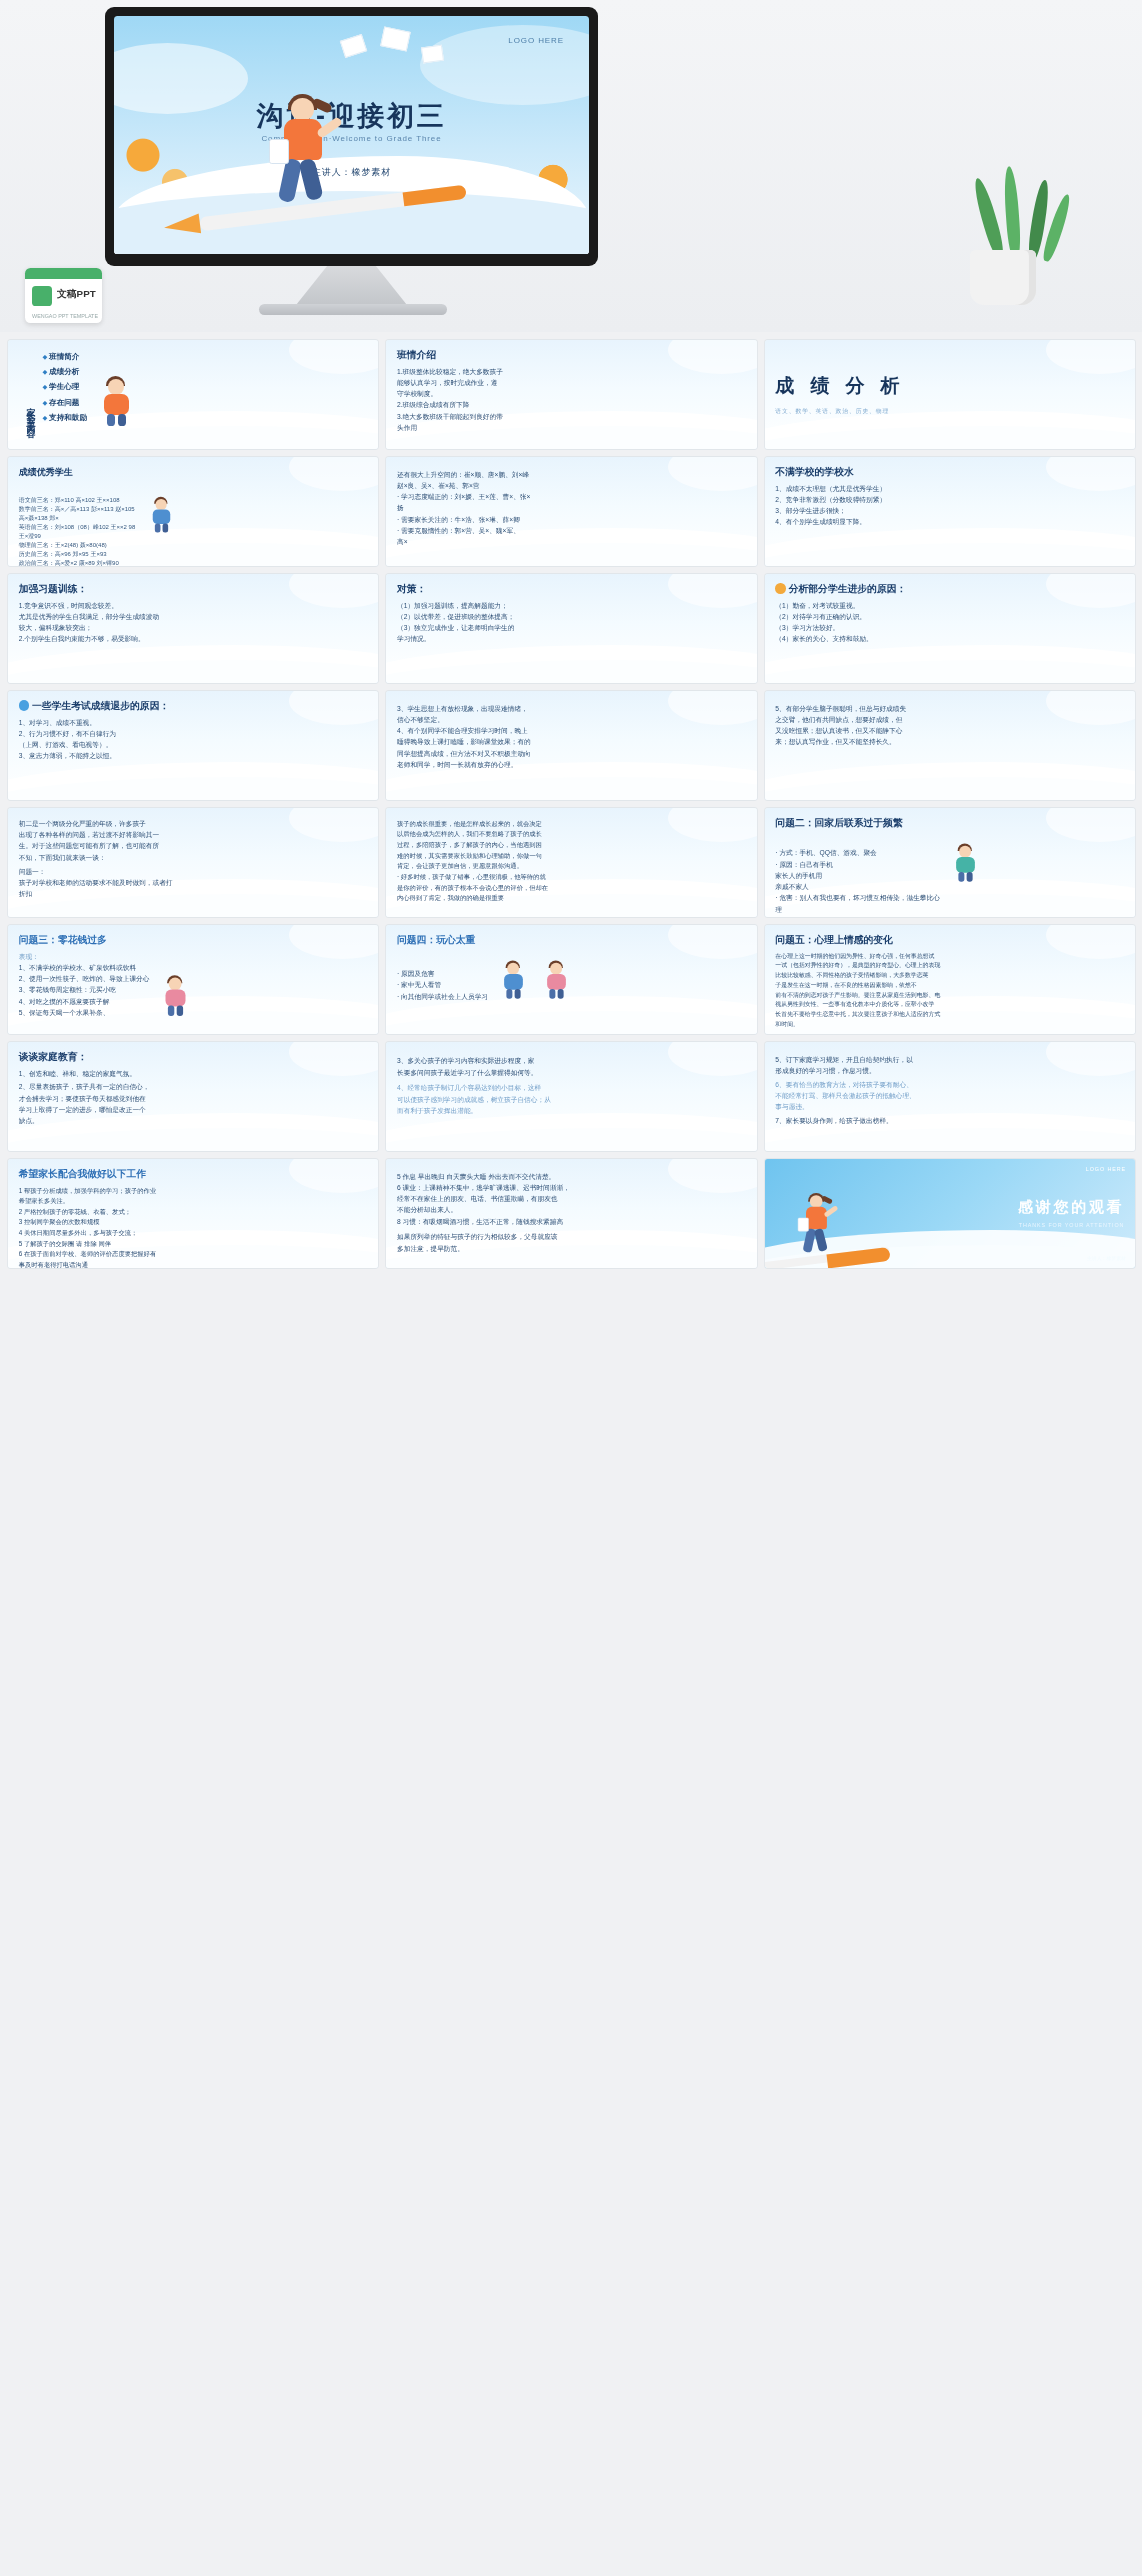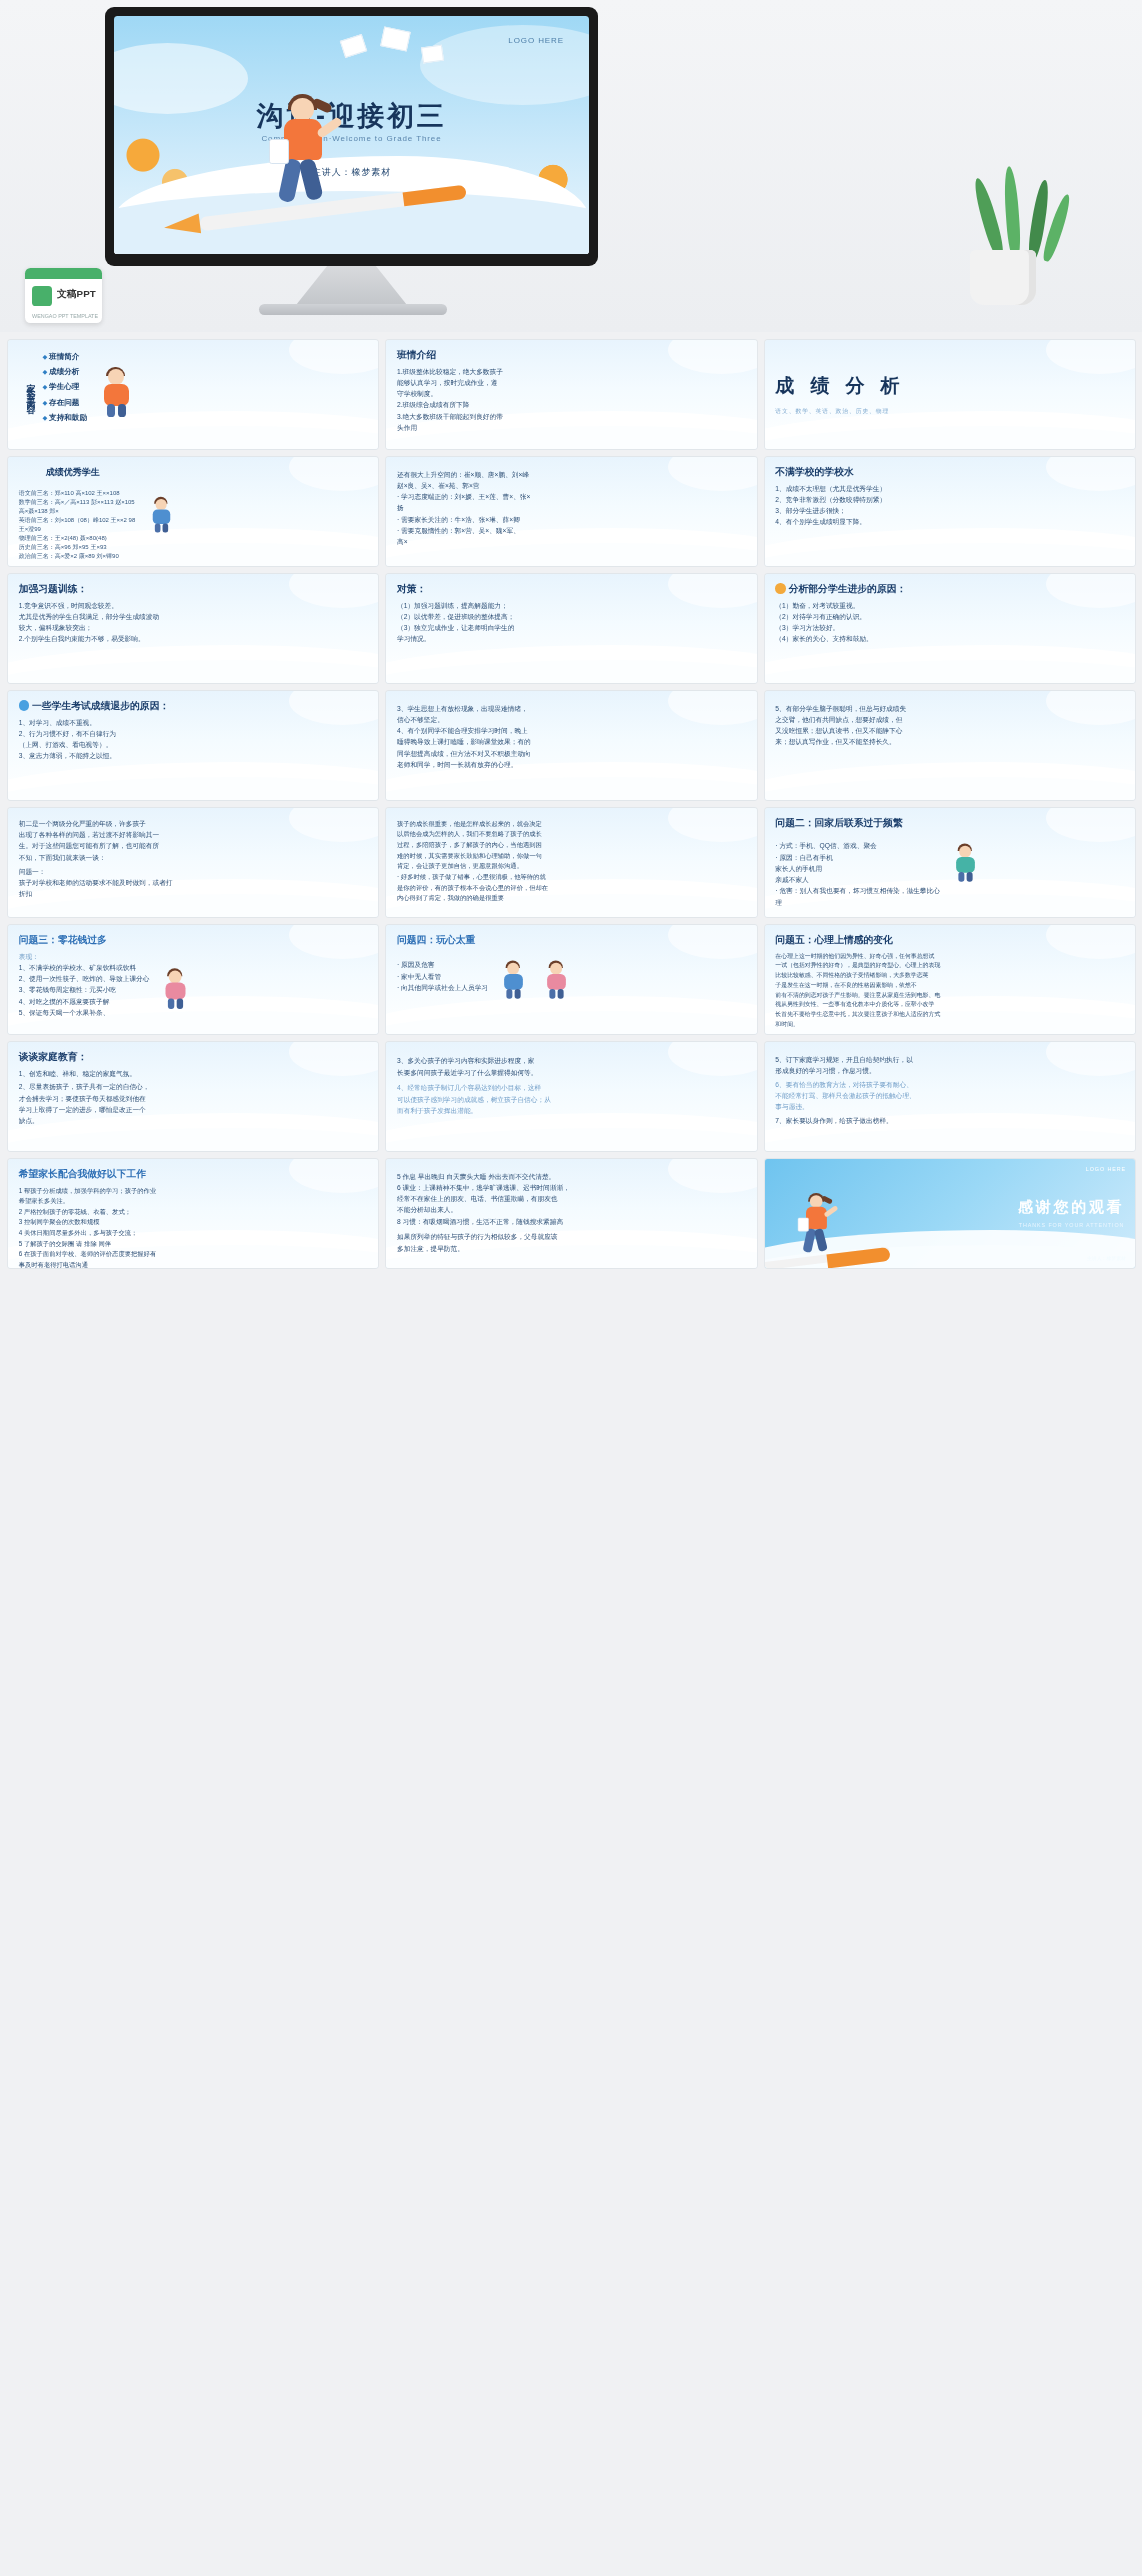--- a/index.html
+++ b/index.html
@@ -108,21 +108,21 @@
   .s-body .ln.lt{color:#6d9bc6;}
   .s-center{display:flex;flex-direction:column;align-items:flex-start;justify-content:center;height:100%;}
   .big-title{font-size:19px;font-weight:bold;letter-spacing:5.4px;color:#17355c;z-index:3;position:relative;}
   .big-sub{font-size:5.8px;color:#7fa9cf;margin-top:8px;letter-spacing:0.9px;z-index:3;position:relative;}
   .bullets{position:relative;z-index:3;font-size:7.6px;line-height:2.0;color:#1f4470;font-weight:bold;}
   .bullets .b:before{content:"◆ ";color:#2f7fc4;font-size:6.3px;}
   .vtitle{
     position:relative;z-index:3;font-size:9px;font-weight:bold;color:#1b3e6b;
     writing-mode:vertical-rl;letter-spacing:3.6px;margin-left:5.4px;margin-top:3.6px;
   }
-  .two-col{display:flex;gap:5.4px;align-items:center;}
+  .two-col{display:flex;gap:5.4px;align-items:flex-end;}
   .mini-art{position:relative;z-index:3;flex:0 0 auto;}
   
   .fig{position:relative;width:41px;height:46px;}
   .fig .h{position:absolute;left:11.6px;top:0;width:16px;height:16px;background:#f7d4b5;border-radius:50%;}
   .fig .hr{position:absolute;left:9.8px;top:-2.7px;width:19.6px;height:9.8px;background:#6b3f2a;border-radius:9.8px 9.8px 0 0;}
   .fig .bd{position:absolute;left:8px;top:15px;width:25px;height:21.4px;background:#f3763b;border-radius:7.1px;}
   .fig .lg{position:absolute;left:10.7px;top:35px;width:8px;height:12.5px;background:#4b6fa8;border-radius:3.6px;}
   .fig .lg2{position:absolute;left:22px;top:35px;width:8px;height:12.5px;background:#3f5f94;border-radius:3.6px;}
   .fig.blue .bd{background:#4e8fd0;}
   .fig.teal .bd{background:#45b3a6;}
@@ -130,21 +130,21 @@
   .desk{position:relative;width:54px;height:30px;}
   .badge-ico{display:inline-block;width:10.7px;height:10.7px;border-radius:50%;background:#f3a93c;vertical-align:-1.8px;margin-right:2.7px;}
   .endslide{
     background:linear-gradient(135deg,#6fc4ef 0%,#9ad8f6 50%,#cdeafb 100%);
     padding-left:19px;
   }
   .end-title{position:relative;z-index:3;font-size:15px;font-weight:bold;color:#fff;letter-spacing:2.7px;text-align:right;margin-top:30px;}
   .end-sub{position:relative;z-index:3;font-size:5.4px;color:#eaf6ff;letter-spacing:0.9px;text-align:right;margin-top:5.4px;}
   .end-logo{position:absolute;right:9px;top:7.1px;font-size:5.4px;color:#fff;letter-spacing:0.9px;z-index:4;}
   .end-speaker{position:absolute;right:9px;bottom:7.1px;font-size:4.9px;color:#f2fbff;z-index:4;}
-  .grade-title{font-size:9px;font-weight:bold;color:#1b3e6b;margin-bottom:3.6px;position:relative;z-index:3;margin-left:27px;}
+  .grade-title{font-size:9px;font-weight:bold;color:#1b3e6b;margin-bottom:3.6px;position:relative;z-index:3;}
   .tiny{font-size:6px;line-height:1.5;color:#35587f;position:relative;z-index:3;}
 </style>
 </head>
 <body>
 
 <div class="hero">
   <div class="monitor">
     <div class="screen">
       <div class="cloudA"></div>
       <div class="cloudB"></div>

